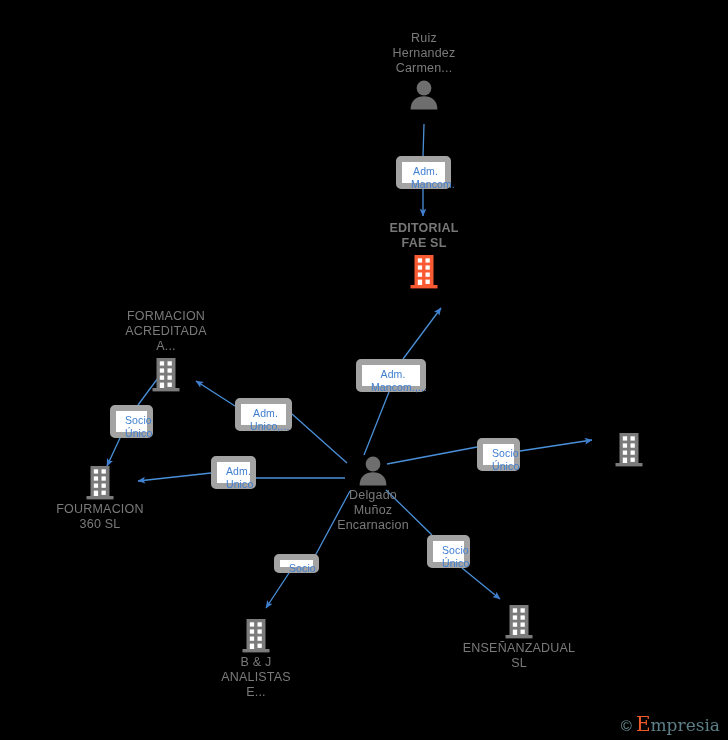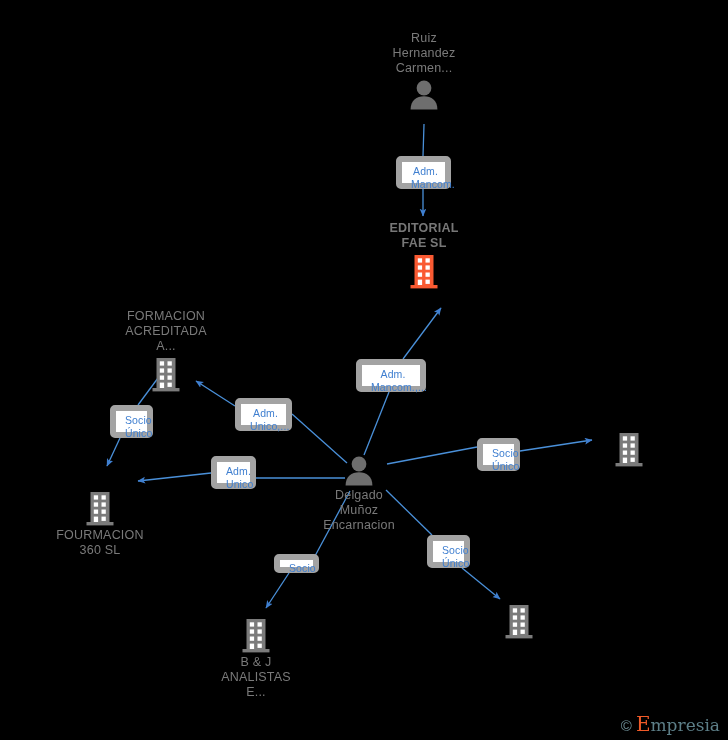--- a/index.html
+++ b/index.html
@@ -181,40 +181,40 @@
         <rect x="7.8" y="11.4" width="4.3" height="4.3" fill="#ffffff"></rect>
         <rect x="15.5" y="11.4" width="4.3" height="4.3" fill="#ffffff"></rect>
         <rect x="7.8" y="18.5" width="4.3" height="4.3" fill="#ffffff"></rect>
         <rect x="15.5" y="18.5" width="4.3" height="4.3" fill="#ffffff"></rect>
         <rect x="7.8" y="25.6" width="4.3" height="5.4" fill="#ffffff"></rect>
         <rect x="15.5" y="25.6" width="4.3" height="4.3" fill="#ffffff"></rect>
       </svg>
     </span>
   </div>
 
-  <div class="node label-below" style="left:100px; top:491px;">
+  <div class="node label-below" style="left:100px; top:465px;">
     <span class="glyph">
       <svg width="28" height="35" viewBox="0 0 28 35">
         <rect x="4.5" y="1" width="19" height="30" fill="#7b7b7b"></rect>
         <rect x="0.5" y="31" width="27" height="3.4" fill="#7b7b7b"></rect>
         <rect x="7.8" y="4.3" width="4.3" height="4.3" fill="#ffffff"></rect>
         <rect x="15.5" y="4.3" width="4.3" height="4.3" fill="#ffffff"></rect>
         <rect x="7.8" y="11.4" width="4.3" height="4.3" fill="#ffffff"></rect>
         <rect x="15.5" y="11.4" width="4.3" height="4.3" fill="#ffffff"></rect>
         <rect x="7.8" y="18.5" width="4.3" height="4.3" fill="#ffffff"></rect>
         <rect x="15.5" y="18.5" width="4.3" height="4.3" fill="#ffffff"></rect>
         <rect x="7.8" y="25.6" width="4.3" height="5.4" fill="#ffffff"></rect>
         <rect x="15.5" y="25.6" width="4.3" height="4.3" fill="#ffffff"></rect>
       </svg>
     </span>
     <div class="label company">FOURMACION
 360  SL</div>
   </div>
 
-  <div class="node label-below" style="left:359px; top:455px;">
+  <div class="node label-below" style="left:373px; top:455px;">
     <span class="glyph">
       <svg width="32" height="31" viewBox="0 0 32 31">
         <circle cx="16" cy="9" r="7.4" fill="#6e6e6e"></circle>
         <path d="M2.6,30.5 C2.6,21.2 8.6,17.2 16,17.2 C23.4,17.2 29.4,21.2 29.4,30.5 Z" fill="#6e6e6e"></path>
       </svg>
     </span>
     <div class="label">Delgado
 Muñoz
 Encarnacion</div>
   </div>
@@ -264,20 +264,22 @@
         <rect x="7.8" y="4.3" width="4.3" height="4.3" fill="#ffffff"></rect>
         <rect x="15.5" y="4.3" width="4.3" height="4.3" fill="#ffffff"></rect>
         <rect x="7.8" y="11.4" width="4.3" height="4.3" fill="#ffffff"></rect>
         <rect x="15.5" y="11.4" width="4.3" height="4.3" fill="#ffffff"></rect>
         <rect x="7.8" y="18.5" width="4.3" height="4.3" fill="#ffffff"></rect>
         <rect x="15.5" y="18.5" width="4.3" height="4.3" fill="#ffffff"></rect>
         <rect x="7.8" y="25.6" width="4.3" height="5.4" fill="#ffffff"></rect>
         <rect x="15.5" y="25.6" width="4.3" height="4.3" fill="#ffffff"></rect>
       </svg>
     </span>
+    <div class="label company">ENSEÑANZADUAL
+SL</div>
   </div>
 
   <div class="edge-label" style="left:396px; top:156px; width:55px; height:33px;">Adm.
 Mancom.</div>
 
   <div class="edge-label" style="left:356px; top:359px; width:70px; height:33px;">Adm.
 Mancom.,...</div>
 
   <div class="edge-label" style="left:235px; top:398px; width:57px; height:33px;">Adm.
 Unico,...</div>

